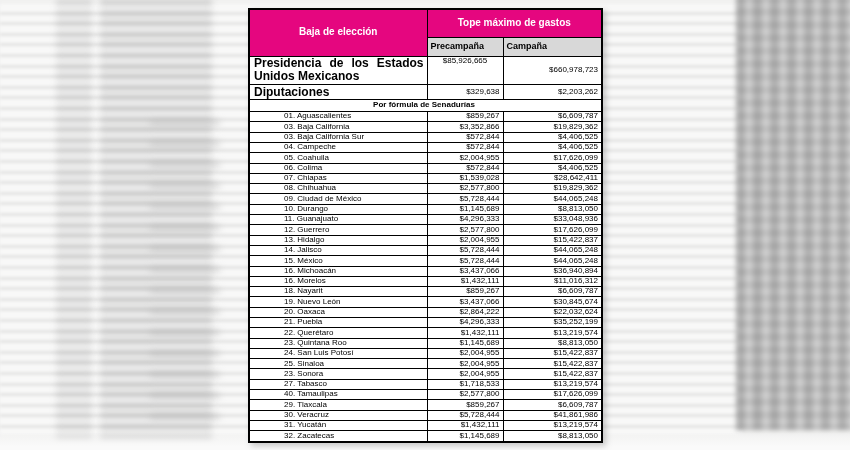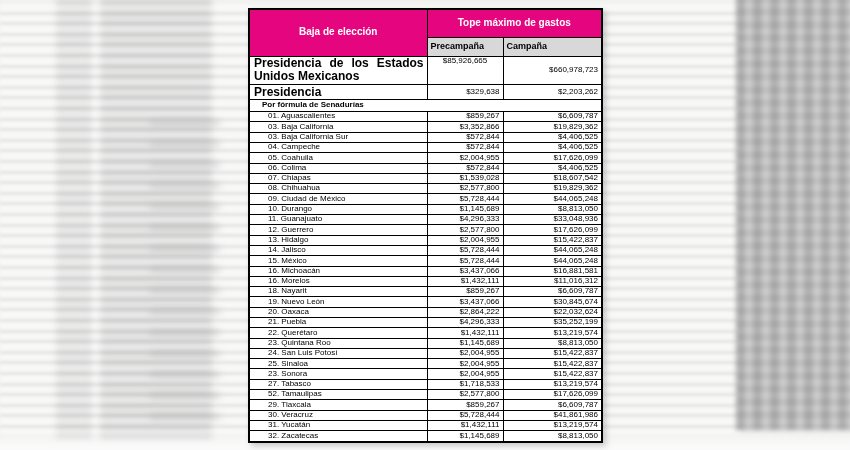--- a/index.html
+++ b/index.html
@@ -54,25 +54,25 @@
   th.main-header{
     background:var(--header-bg,#e5067f);color:var(--header-text,#fff);
     font-size:10px;font-weight:bold;text-align:center;
   }
   th.sub-header{
     background:var(--subheader-bg,#d8d8d8);color:#000;
     font-size:9px;font-weight:bold;text-align:left;
   }
   td.name{font-size:12px;font-weight:bold;text-align:left;padding-left:4px;}
   td.justify-name{text-align:justify;vertical-align:middle;}
-  td.state-name{font-size:8px;font-weight:normal;padding-left:18px;text-align:left;}
+  td.state-name{font-size:8px;font-weight:normal;padding-left:34px;text-align:left;}
   td.num{font-size:8px;text-align:right;padding-right:3px;white-space:nowrap;}
   td.v-top{vertical-align:top;text-align:center;}
   td.v-mid{vertical-align:middle;}
-  tr.section-row td{font-size:8px;font-weight:bold;text-align:left;padding-left:12px;}
+  tr.section-row td{font-size:8px;font-weight:bold;text-align:center;padding-left:0;}
   tr.hdr1{height:28px;} tr.hdr2{height:19px;}
   tr.row-pres{height:22px;} tr.row-dip{height:11px;} tr.section-row{height:11px;}
 </style>
 </head>
 <body>
 
 <div class="screen">
   <div class="bg-stripes"></div>
   <div class="bg-left-numbers"></div>
   <div class="bg-left-text"></div>
@@ -96,21 +96,21 @@
         <th class="sub-header">Campaña</th>
       </tr>
     </thead>
     <tbody>
       <tr class="row-pres">
         <td class="name justify-name">Presidencia de los Estados Unidos Mexicanos</td>
         <td class="num v-top">$85,926,665</td>
         <td class="num v-mid">$660,978,723</td>
       </tr>
       <tr class="row-dip">
-        <td class="name">Presidencia</td>
+        <td class="name">Diputaciones</td>
         <td class="num">$329,638</td>
         <td class="num">$2,203,262</td>
       </tr>
       <tr class="section-row">
         <td colspan="3">Por fórmula de Senadurías</td>
       </tr>
     </tbody>
     <tbody>
         <tr>
           <td class="state-name">01. Aguascalientes</td>
@@ -138,21 +138,21 @@
           <td class="num">$17,626,099</td>
         </tr>
         <tr>
           <td class="state-name">06. Colima</td>
           <td class="num">$572,844</td>
           <td class="num">$4,406,525</td>
         </tr>
         <tr>
           <td class="state-name">07. Chiapas</td>
           <td class="num">$1,539,028</td>
-          <td class="num">$18,607,542</td>
+          <td class="num">$28,642,411</td>
         </tr>
         <tr>
           <td class="state-name">08. Chihuahua</td>
           <td class="num">$2,577,800</td>
           <td class="num">$19,829,362</td>
         </tr>
         <tr>
           <td class="state-name">09. Ciudad de México</td>
           <td class="num">$5,728,444</td>
           <td class="num">$44,065,248</td>
@@ -183,21 +183,21 @@
           <td class="num">$44,065,248</td>
         </tr>
         <tr>
           <td class="state-name">15. México</td>
           <td class="num">$5,728,444</td>
           <td class="num">$44,065,248</td>
         </tr>
         <tr>
           <td class="state-name">16. Michoacán</td>
           <td class="num">$3,437,066</td>
-          <td class="num">$16,881,581</td>
+          <td class="num">$36,940,894</td>
         </tr>
         <tr>
           <td class="state-name">16. Morelos</td>
           <td class="num">$1,432,111</td>
           <td class="num">$11,016,312</td>
         </tr>
         <tr>
           <td class="state-name">18. Nayarit</td>
           <td class="num">$859,267</td>
           <td class="num">$6,609,787</td>
@@ -241,21 +241,21 @@
           <td class="state-name">23. Sonora</td>
           <td class="num">$2,004,955</td>
           <td class="num">$15,422,837</td>
         </tr>
         <tr>
           <td class="state-name">27. Tabasco</td>
           <td class="num">$1,718,533</td>
           <td class="num">$13,219,574</td>
         </tr>
         <tr>
-          <td class="state-name">52. Tamaulipas</td>
+          <td class="state-name">40. Tamaulipas</td>
           <td class="num">$2,577,800</td>
           <td class="num">$17,626,099</td>
         </tr>
         <tr>
           <td class="state-name">29. Tlaxcala</td>
           <td class="num">$859,267</td>
           <td class="num">$6,609,787</td>
         </tr>
         <tr>
           <td class="state-name">30. Veracruz</td>

